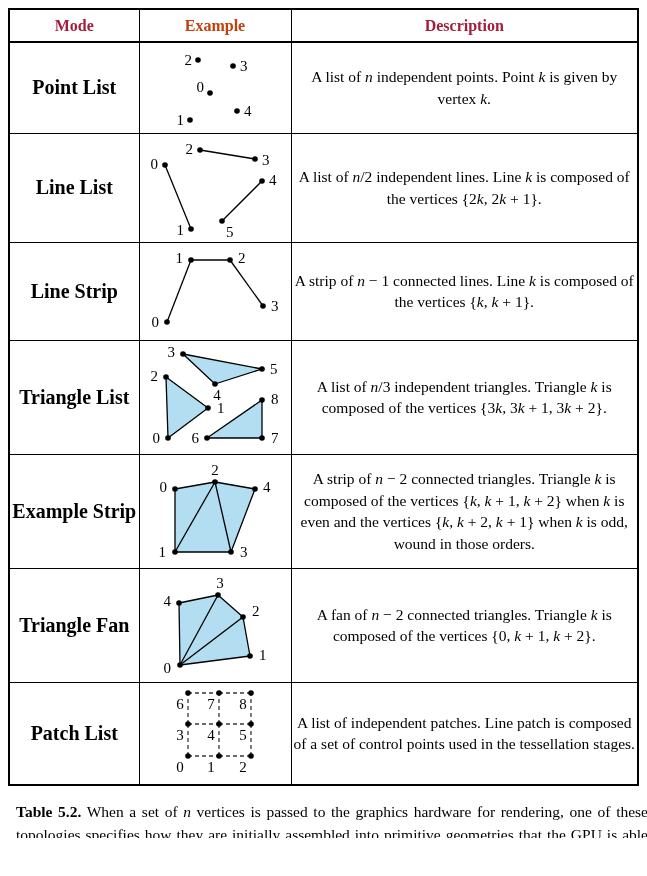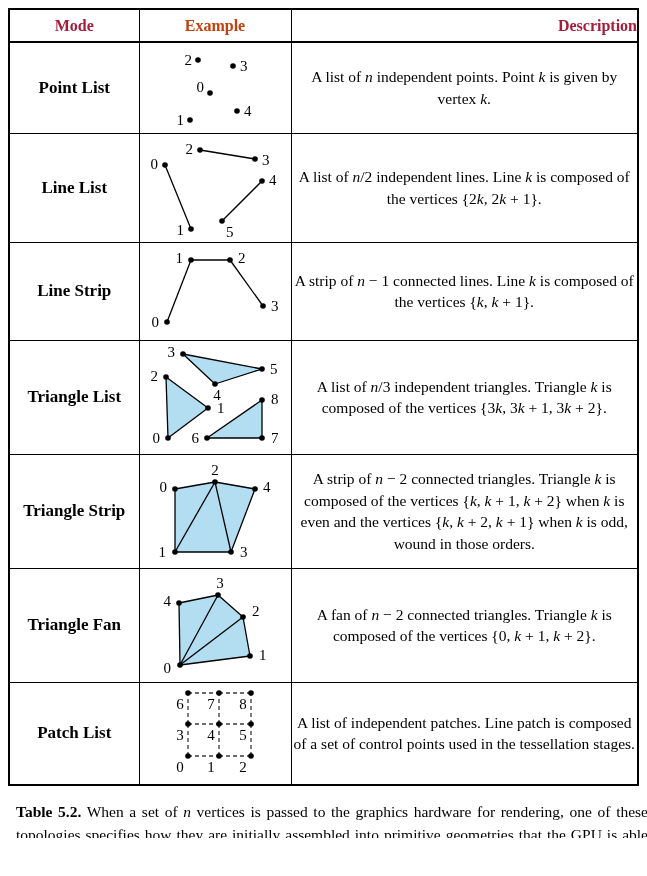--- a/index.html
+++ b/index.html
@@ -3,22 +3,22 @@
 <meta charset="utf-8">
 <style>
   html,body{margin:0;padding:0;background:#ffffff;}
   #page{position:relative;width:647px;height:838px;background:#ffffff;
         font-family:"Liberation Serif",serif;color:#000;overflow:hidden;}
   #tbl{position:absolute;left:8px;top:8px;border-collapse:collapse;table-layout:fixed;}
   #tbl{border:2px solid #000;}
   #tbl th,#tbl td{border:1px solid #000;padding:0;}
   #tbl thead th{border-bottom:2px solid #000;height:31px;font-size:16px;font-weight:bold;}
   th.center{text-align:center;}
-  th.left{text-align:right;padding-left:10px;}
-  td.mode{font-weight:bold;font-size:17px;text-align:center;vertical-align:middle;}
+  th.left{text-align:center;padding-left:10px;}
+  td.mode{font-weight:bold;font-size:20px;text-align:center;vertical-align:middle;}
   td.example{vertical-align:middle;text-align:center;line-height:0;}
   td.desc{font-size:15.5px;line-height:21.5px;vertical-align:middle;
           padding:4px 8px 4px 10px;text-align:center;}
   #caption{position:absolute;left:16px;top:801px;width:632px;font-size:15.5px;
            line-height:22.5px;text-align:justify;}
   svg{display:block;margin:0 auto;}
 </style>
 </head>
 <body>
 
@@ -120,21 +120,21 @@
               <text x="59" y="102" text-anchor="end" font-size="15" font-family="&quot;Liberation Serif&quot;,serif" fill="#000">6</text>
               <circle cx="122" cy="97" r="2.8" fill="#000000"></circle>
               <text x="131" y="102" text-anchor="start" font-size="15" font-family="&quot;Liberation Serif&quot;,serif" fill="#000">7</text>
               <circle cx="122" cy="59" r="2.8" fill="#000000"></circle>
               <text x="131" y="63" text-anchor="start" font-size="15" font-family="&quot;Liberation Serif&quot;,serif" fill="#000">8</text>
             </svg>
           </td>
           <td class="desc">A list of <i>n</i>/3 independent triangles. Triangle <i>k</i> is composed of the vertices {3<i>k</i>, 3<i>k</i> + 1, 3<i>k</i> + 2}.</td>
         </tr>
         <tr style="height: 114px;">
-          <td class="mode">Triangle Strip</td>
+          <td class="mode">Example Strip</td>
           <td class="example">
             <svg width="150" height="112" viewBox="0 0 150 112">
               <polygon points="35,34 75,27 115,34 91,97 35,97" fill="#b3ddf1" stroke="#000000" stroke-width="1.3" stroke-linejoin="round"></polygon>
               <line x1="75" y1="27" x2="35" y2="97" stroke="#000000" stroke-width="1.3"></line>
               <line x1="75" y1="27" x2="91" y2="97" stroke="#000000" stroke-width="1.3"></line>
               <circle cx="75" cy="27" r="2.8" fill="#000000"></circle>
               <text x="75" y="20" text-anchor="middle" font-size="15" font-family="&quot;Liberation Serif&quot;,serif" fill="#000">2</text>
               <circle cx="35" cy="34" r="2.8" fill="#000000"></circle>
               <text x="27" y="37" text-anchor="end" font-size="15" font-family="&quot;Liberation Serif&quot;,serif" fill="#000">0</text>
               <circle cx="115" cy="34" r="2.8" fill="#000000"></circle>

